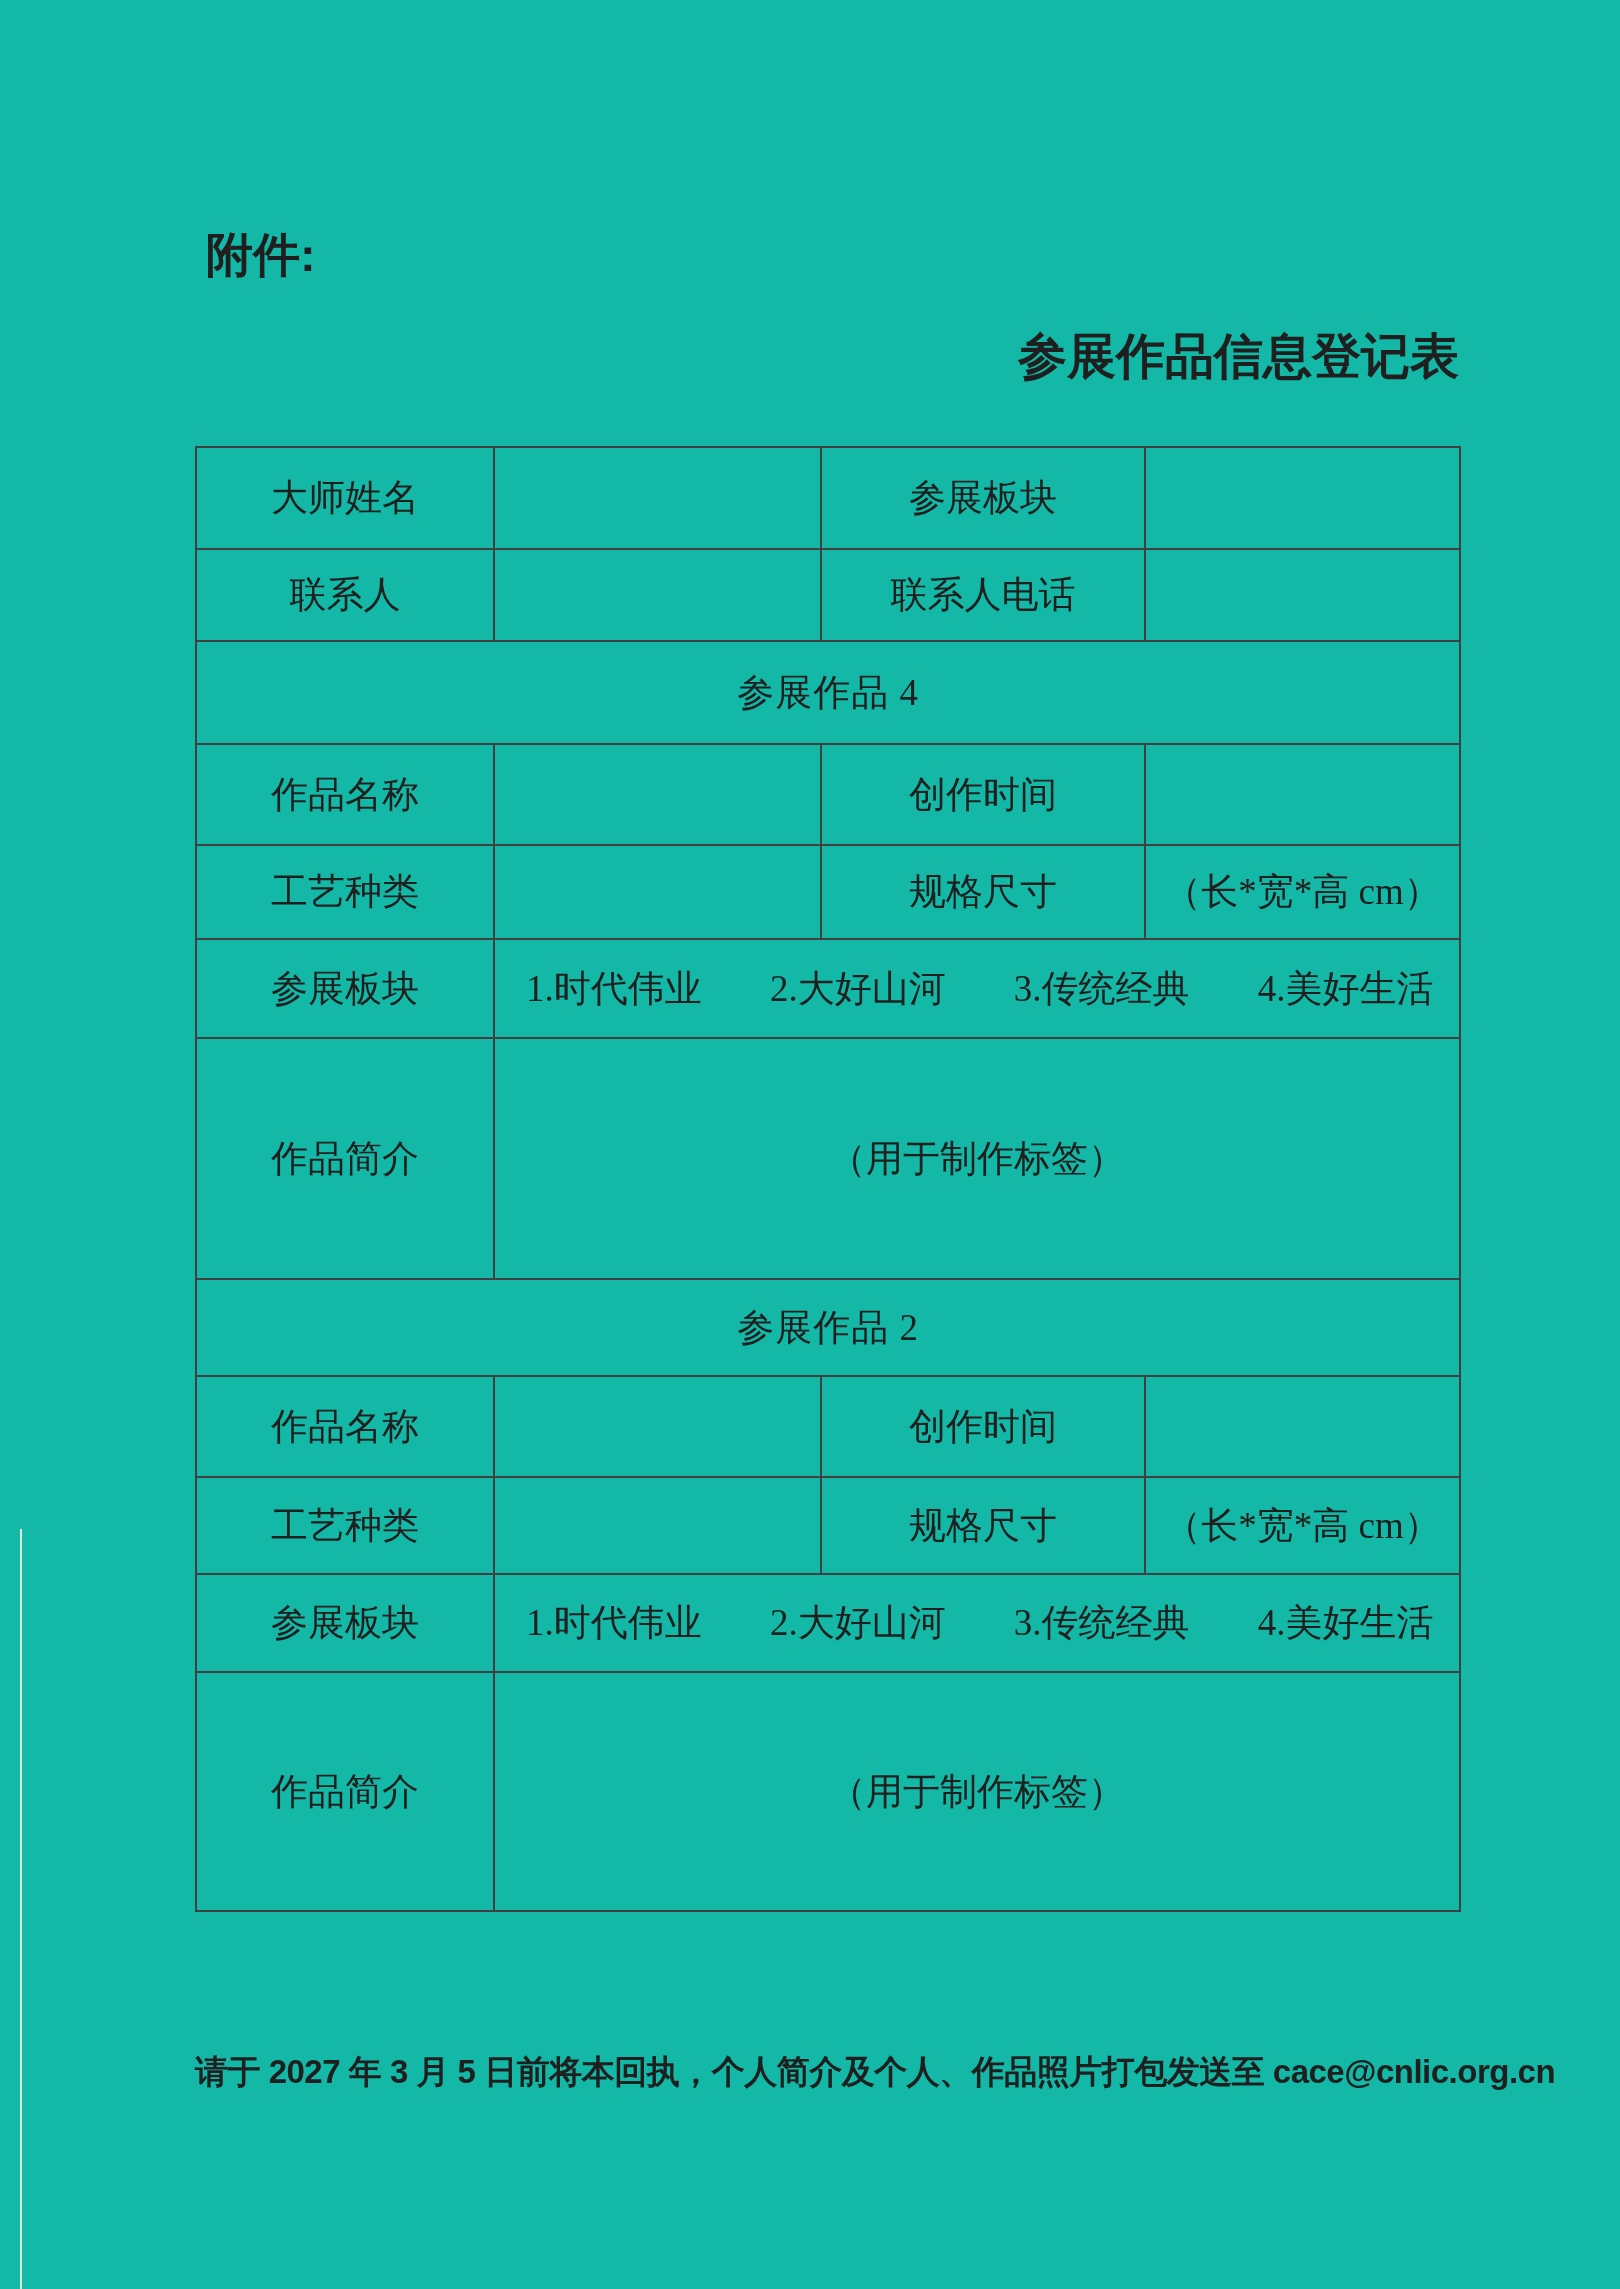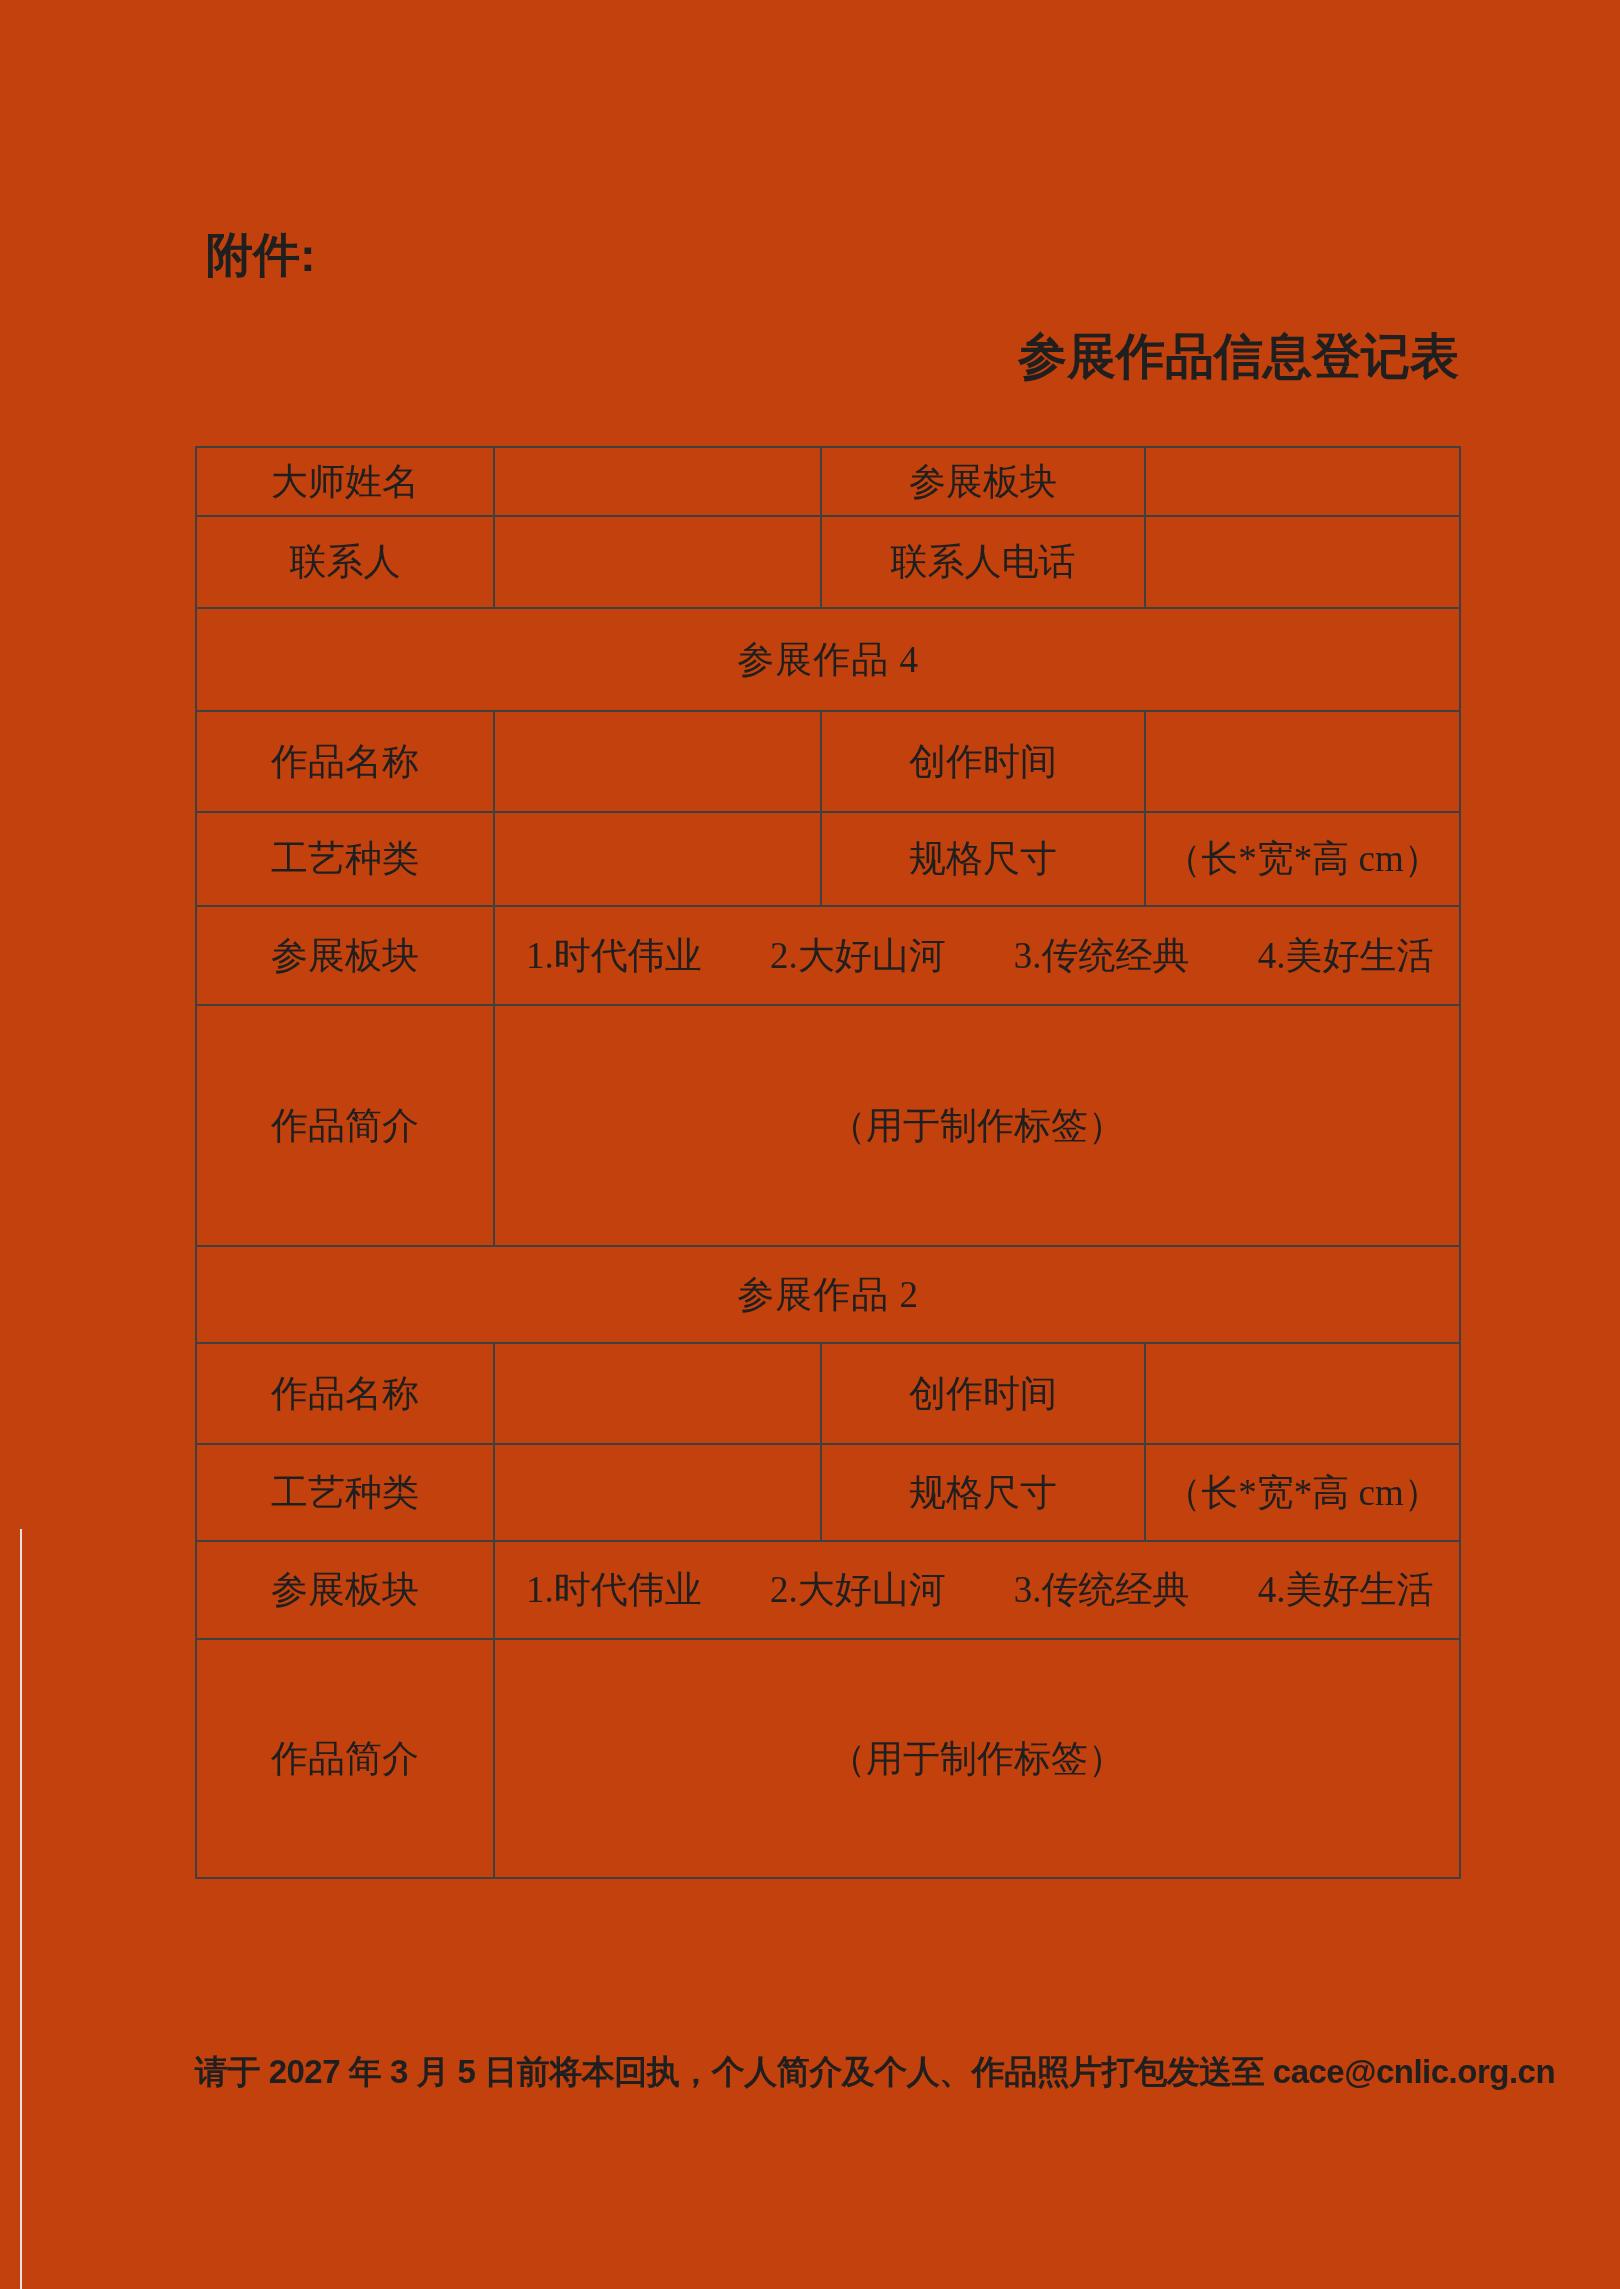--- a/index.html
+++ b/index.html
@@ -1,19 +1,19 @@
 <!DOCTYPE html>
 <html><head>
 <meta charset="utf-8">
 <style>
   html,body{margin:0;padding:0;background:#ffffff;}
   .page{
     position:relative;
     width:1620px;height:2290px;
-    background:#c2410c;
+    background:#14b8a6;
     color:#1f1f1f;
     font-family:"Liberation Serif","DejaVu Serif",serif;
     overflow:hidden;
   }
   .scan-edge{
     position:absolute;left:19.6px;top:1529px;width:2px;height:761px;
     background:#e2e2e0;
   }
   .attachment{
     position:absolute;left:206px;top:231px;
@@ -70,21 +70,21 @@
 
   <table class="form">
     <colgroup>
       <col style="width:298px">
       <col style="width:327px">
       <col style="width:324px">
       <col style="width:315px">
     </colgroup>
     <tbody>
 
-      <tr style="height:69px">
+      <tr style="height:102px">
         <td>大师姓名</td>
         <td></td>
         <td>参展板块</td>
         <td></td>
       </tr>
       <tr style="height:92px">
         <td>联系人</td>
         <td></td>
         <td>联系人电话</td>
         <td></td>

